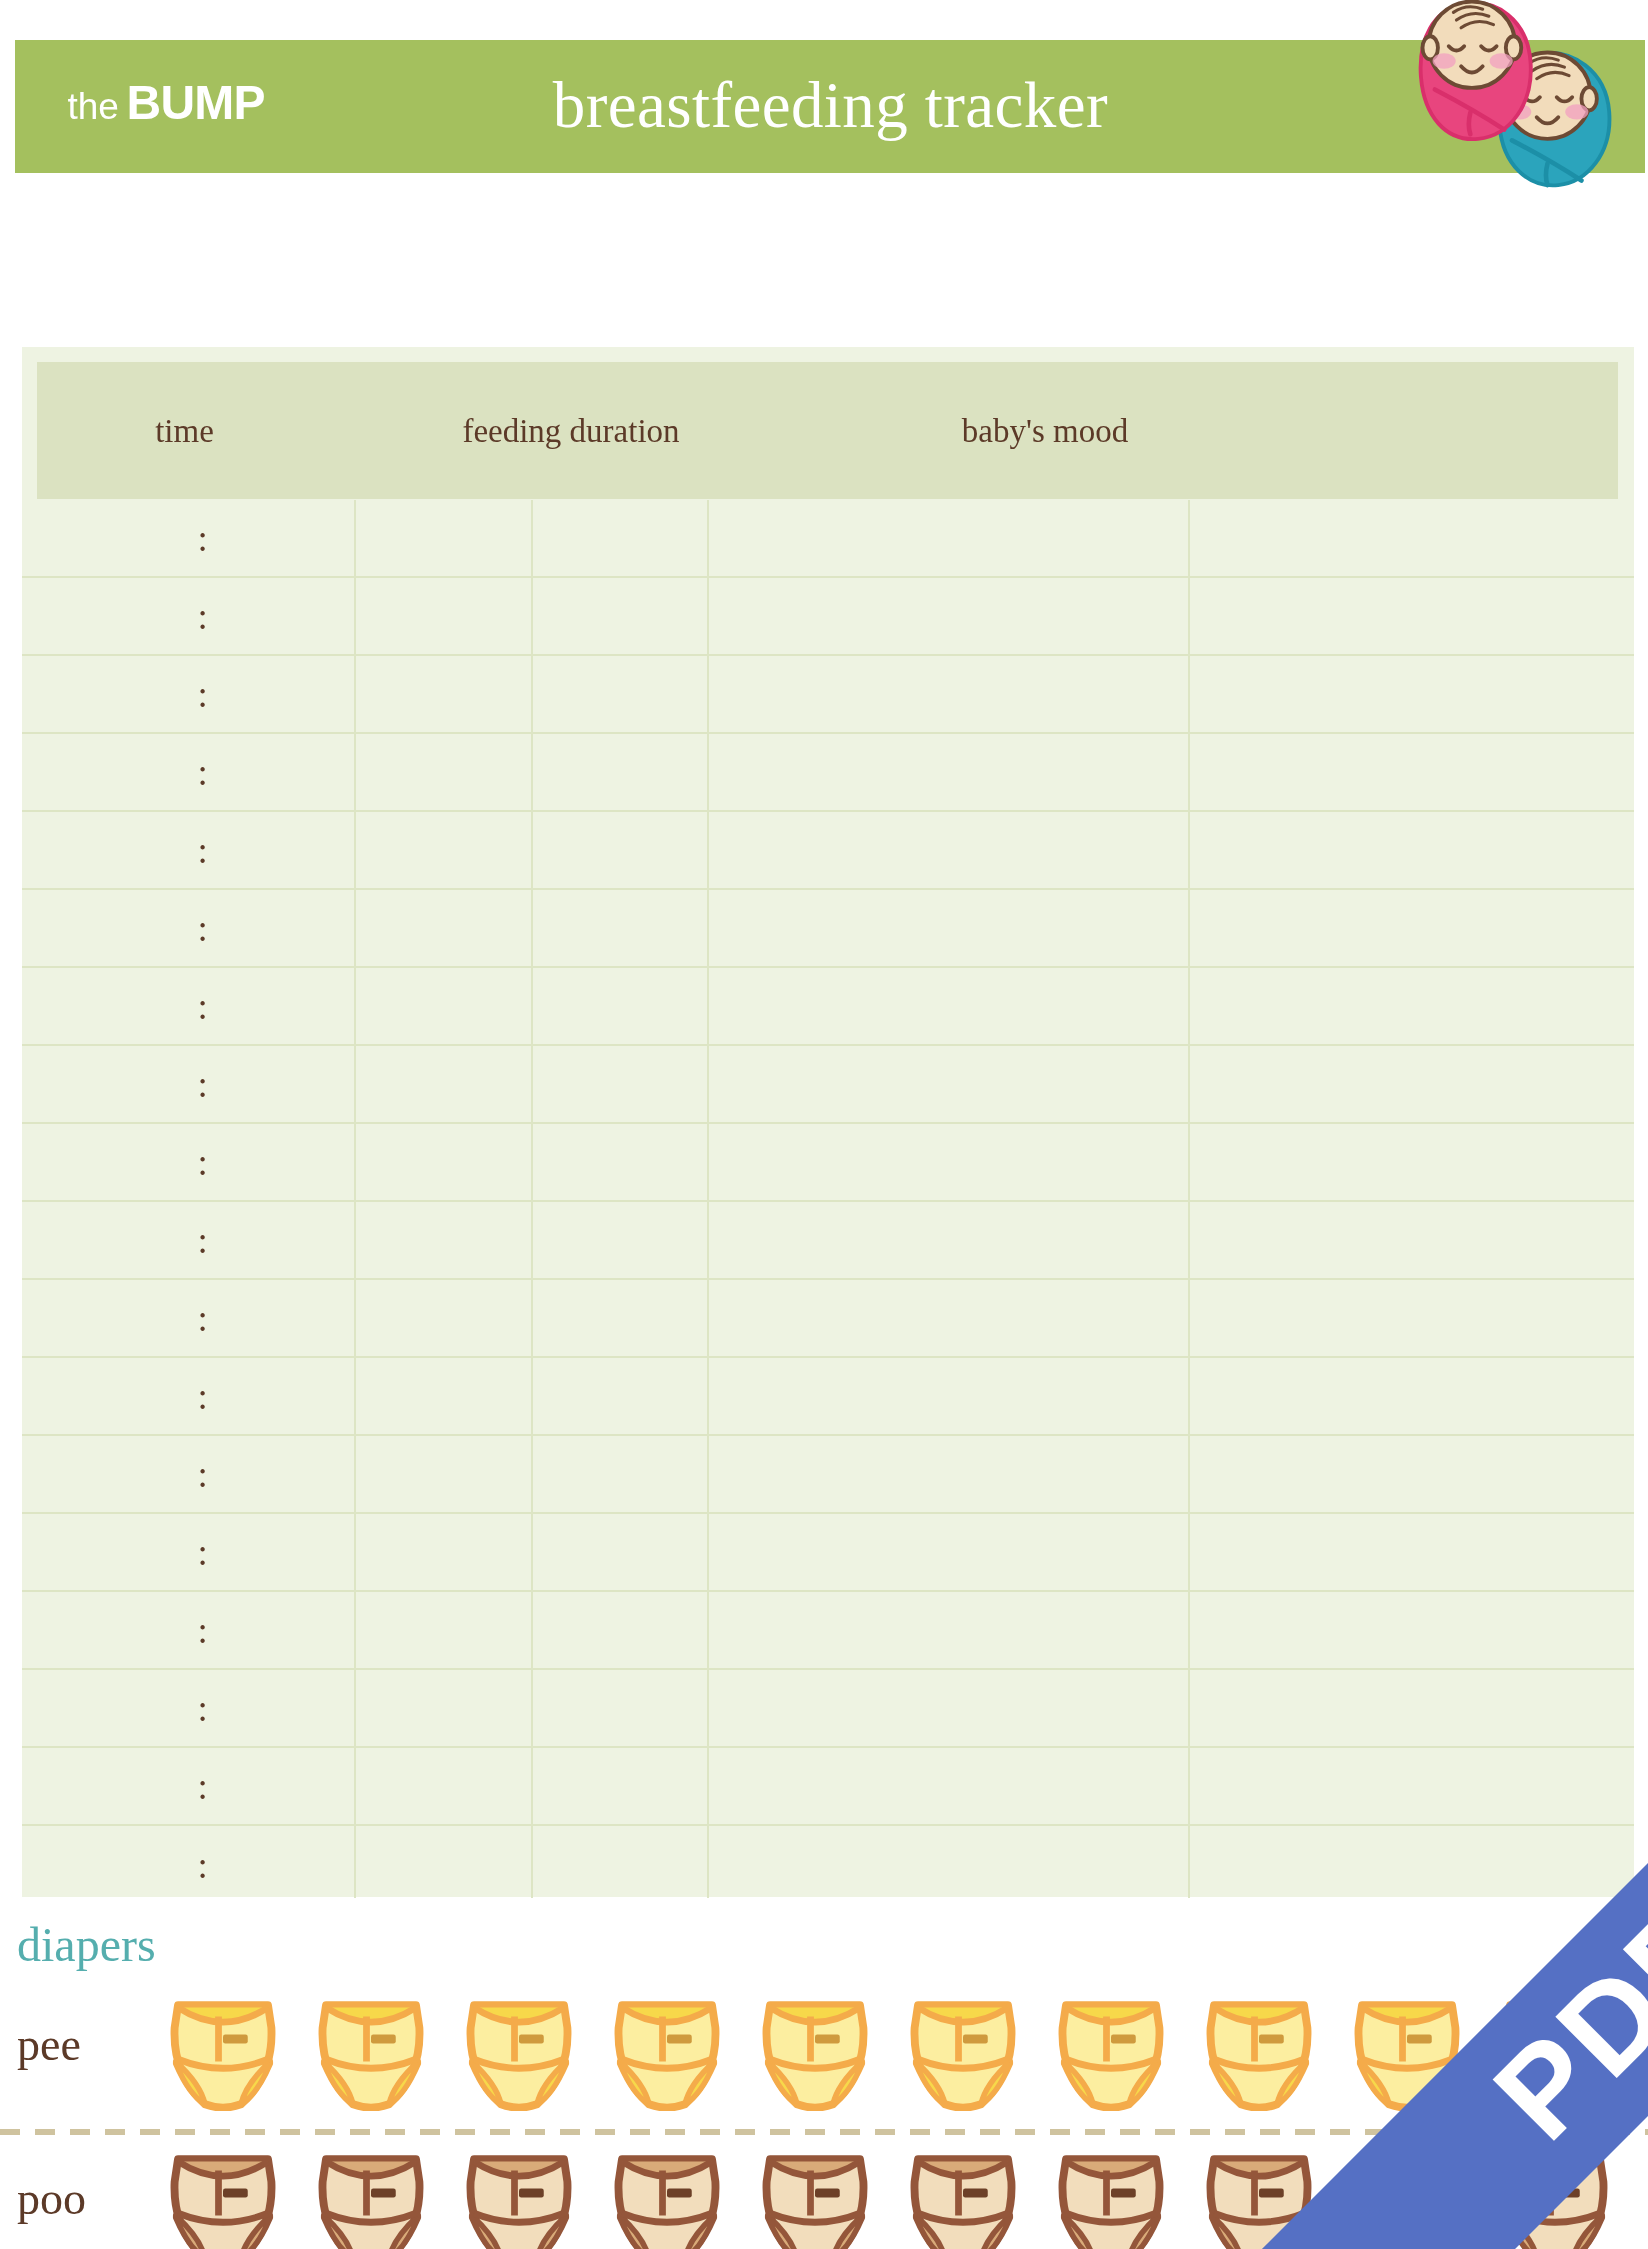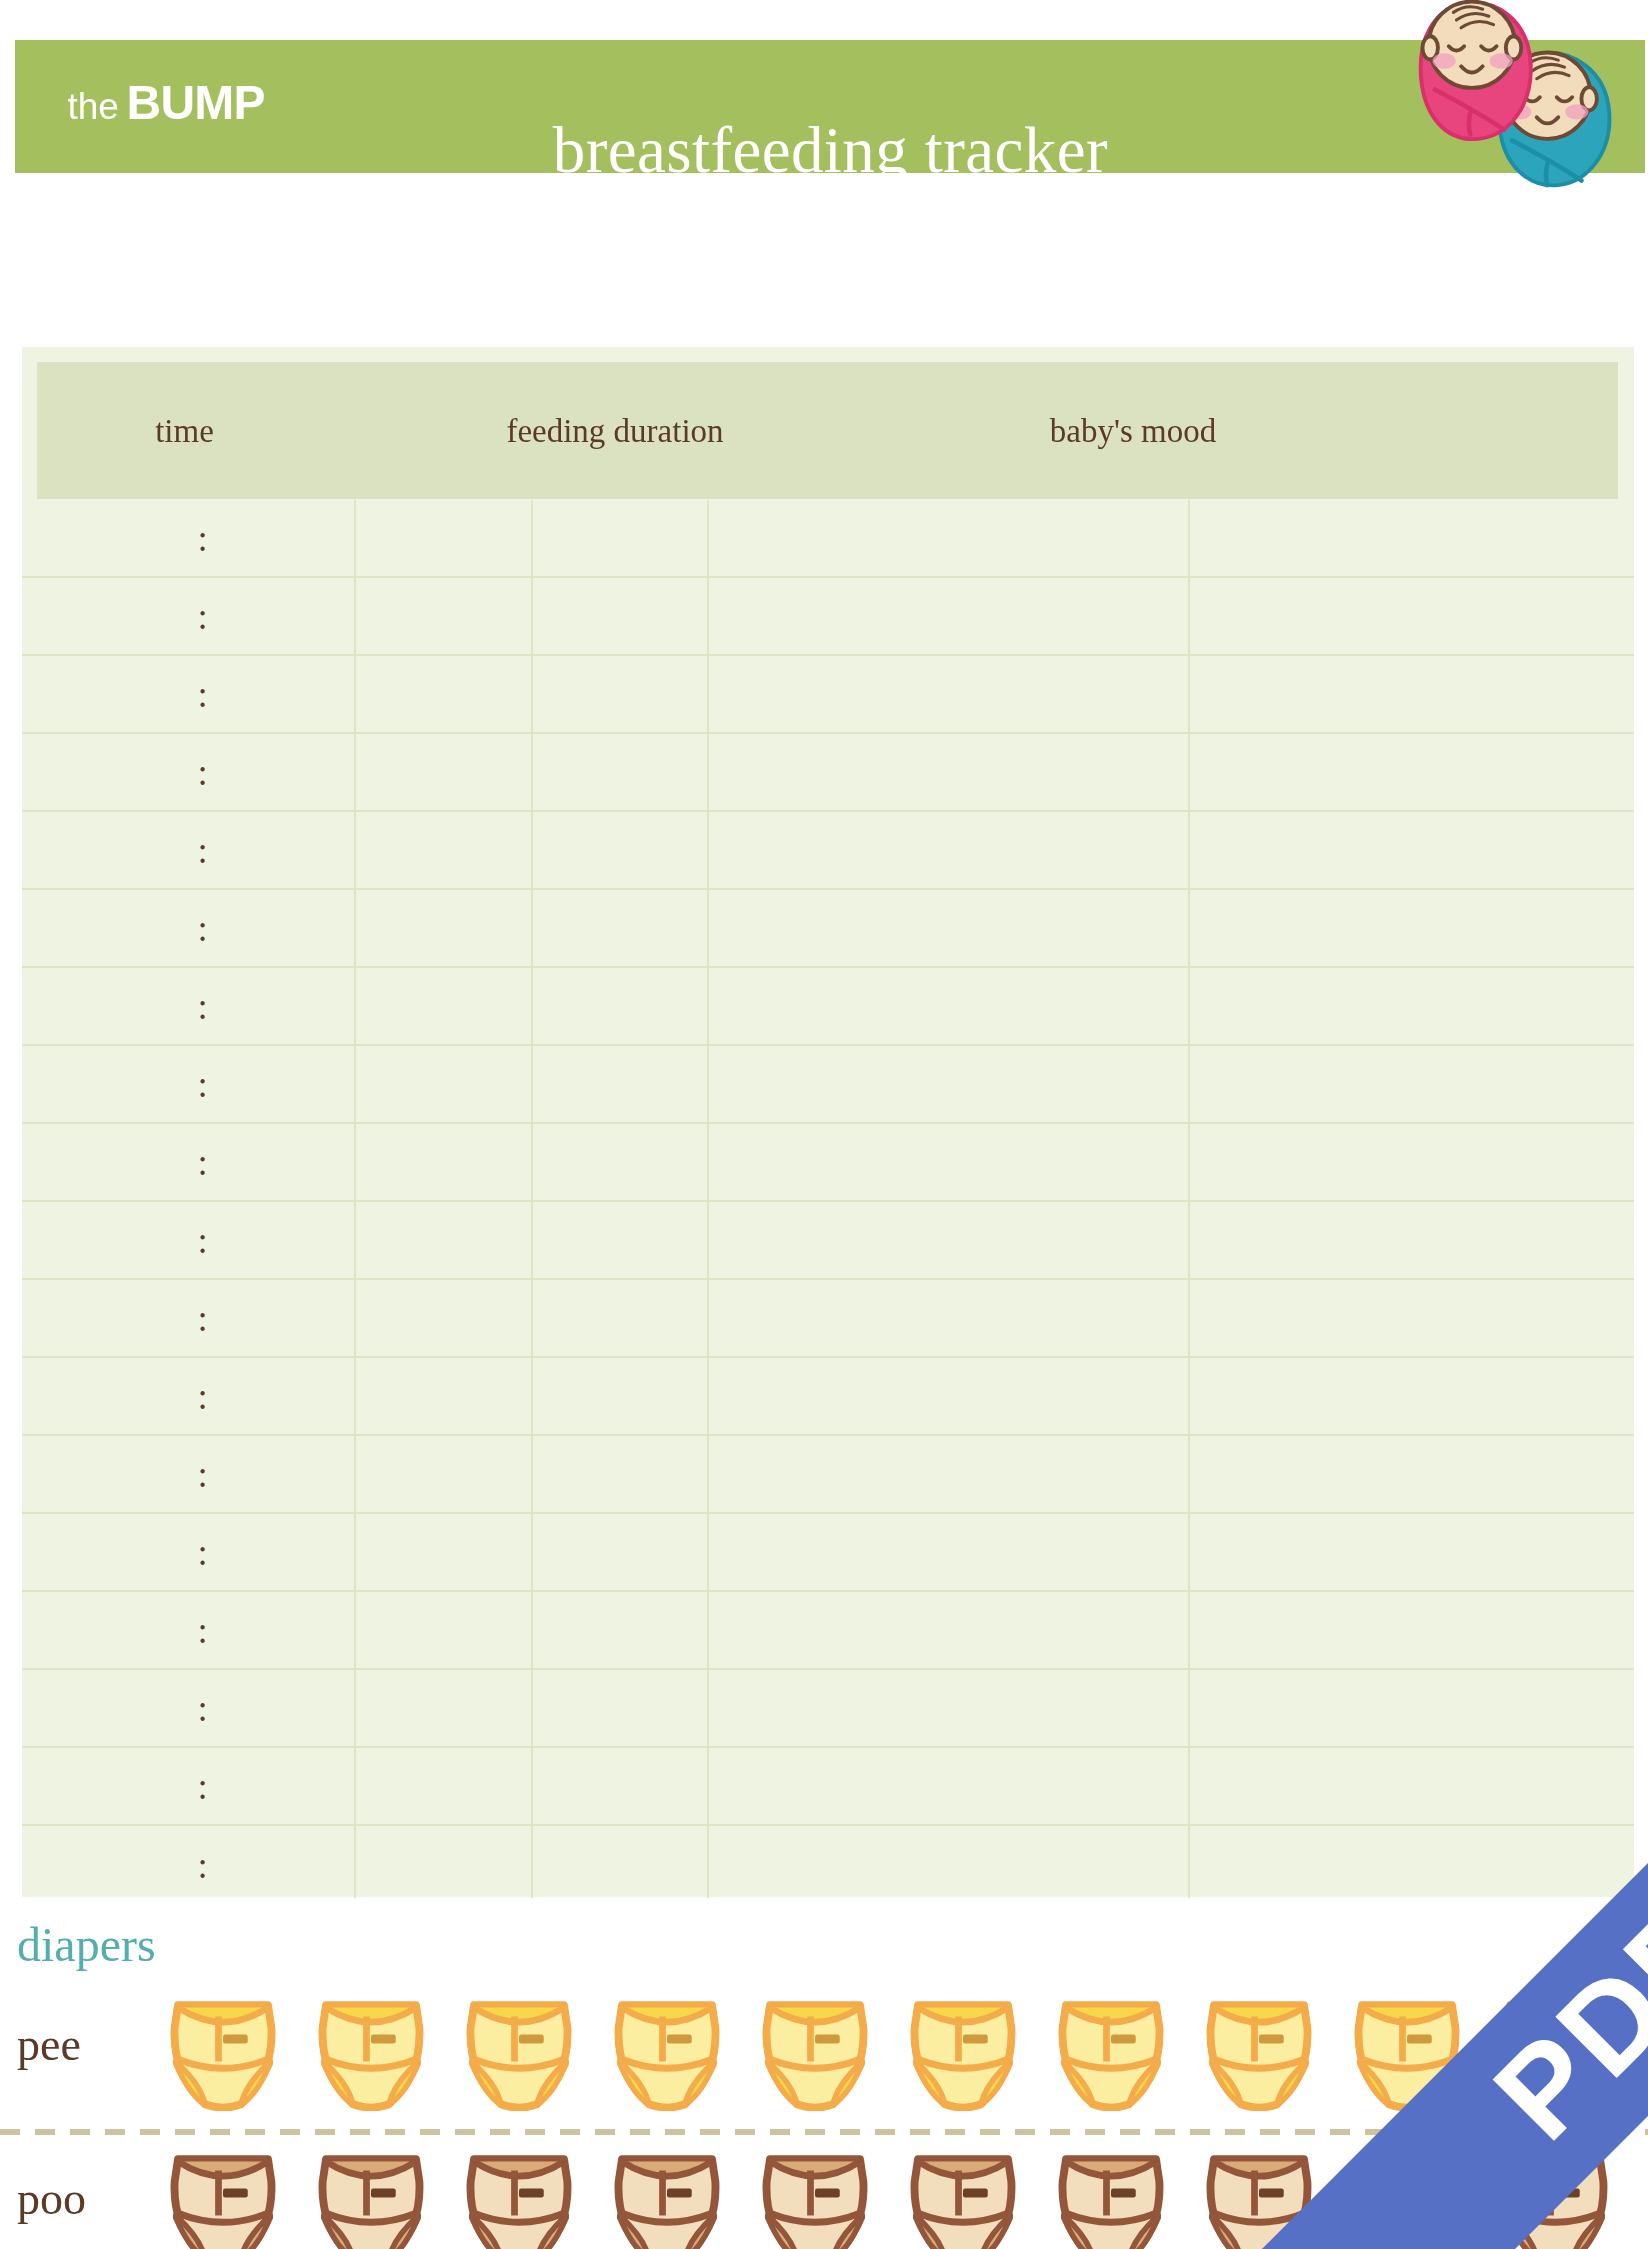--- a/index.html
+++ b/index.html
@@ -58,21 +58,20 @@
     left: 0;
     top: 26px;
     width: 1630px;
     text-align: center;
     color: #ffffff;
     font-size: 65px;
     font-weight: 400;
     letter-spacing: 0.4px;
     line-height: 1.2;
     font-family: "Liberation Serif", "DejaVu Serif", serif;
-    margin-top: 45px;
   }
 
   
   .babies {
     position: absolute;
     left: 1404px;
     top: 0px;
     width: 216px;
     height: 189px;
   }
@@ -116,21 +115,20 @@
   }
 
   .table-head {
     position: absolute;
     left: 15.4px;
     top: 15.4px;
     width: 1581px;
     height: 137px;
     background: #dbe2c1;
     display: flex;
-    gap: 44px;
   }
   .th {
     display: flex;
     align-items: center;
     justify-content: center;
     color: #5c3a28;
     font-size: 33px;
     line-height: 1.22;
     text-align: center;
   }

